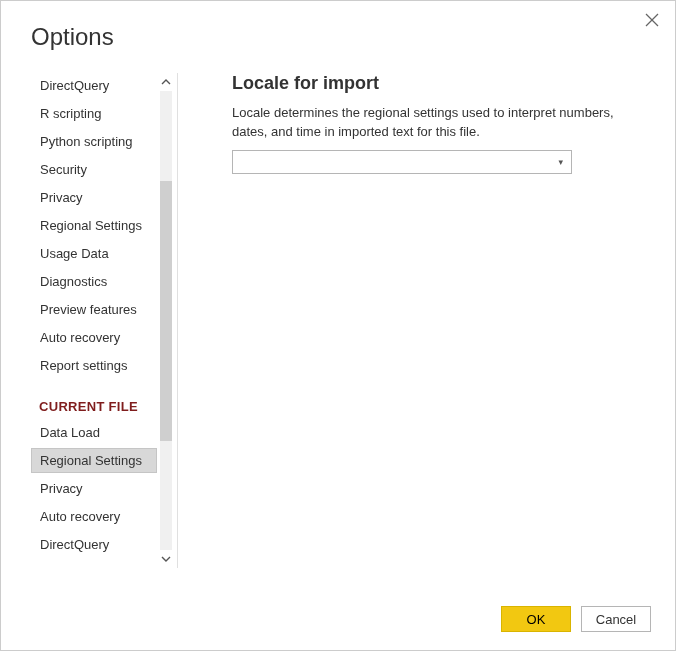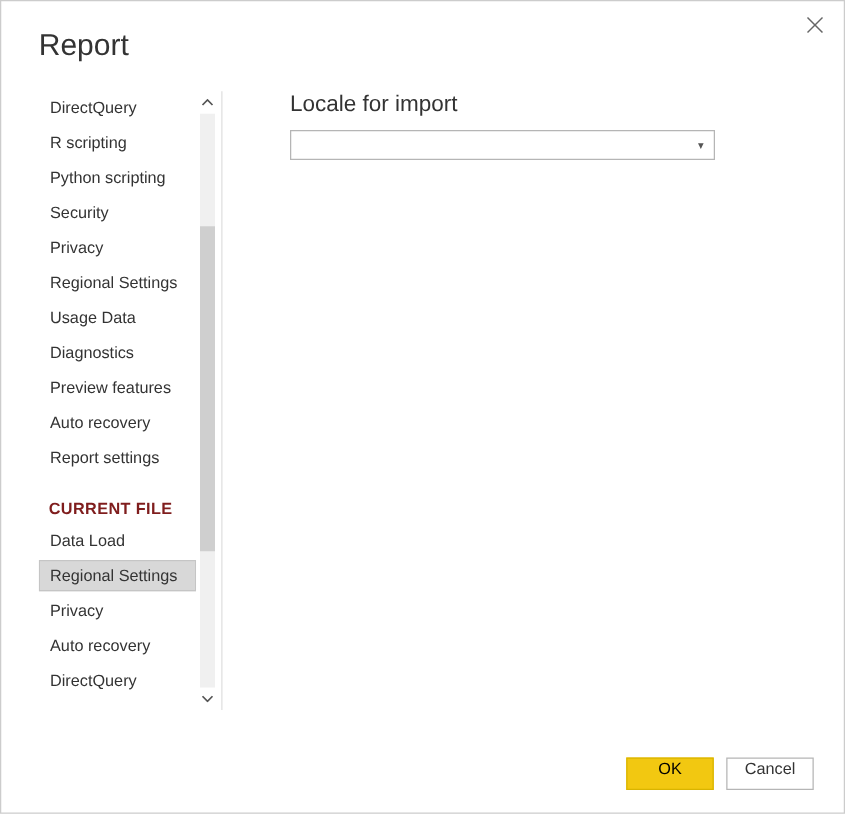--- a/index.html
+++ b/index.html
@@ -95,21 +95,21 @@
       height: 260px;
       background: #cfcfcf;
       cursor: pointer;
     }
     .main {
       flex: 1;
       padding: 0 24px 0 18px;
     }
     .section-title {
       font-size: 18px;
-      font-weight: 400;
+      font-weight: 700;
       color: #333;
       margin-bottom: 10px;
     }
     .description {
       font-size: 13px;
       color: #333;
       line-height: 1.45;
       margin-bottom: 8px;
     }
     .dropdown {
@@ -140,41 +140,41 @@
       gap: 10px;
     }
     .btn {
       min-width: 70px;
       height: 26px;
       font-size: 13px;
       border: 1px solid #b5b5b5;
       background: #fff;
       cursor: pointer;
       display: flex;
-      align-items: flex-start;
+      align-items: center;
       justify-content: center;
       padding: 0 12px;
     }
     .btn.primary {
       background: #f2c811;
       border-color: #d9b400;
       color: #000;
     }
   </style>
 </head>
 <body>
 
 <div class="close-btn">
   <svg width="14" height="14" viewBox="0 0 14 14">
     <line x1="1" y1="1" x2="13" y2="13" stroke="#666" stroke-width="1.2"></line>
     <line x1="13" y1="1" x2="1" y2="13" stroke="#666" stroke-width="1.2"></line>
   </svg>
 </div>
 
-<div class="title">Report</div>
+<div class="title">Options</div>
 
 <div class="content">
   <div class="sidebar-wrap">
     <div class="sidebar">
       <div class="nav-item"><span>DirectQuery</span></div>
       <div class="nav-item"><span>R scripting</span></div>
       <div class="nav-item"><span>Python scripting</span></div>
       <div class="nav-item"><span>Security</span></div>
       <div class="nav-item"><span>Privacy</span></div>
       <div class="nav-item"><span>Regional Settings</span></div>
@@ -206,20 +206,21 @@
       <div class="scroll-down">
         <svg width="10" height="6" viewBox="0 0 10 6">
             <path d="M1 1 L5 5 L9 1" fill="none" stroke="#555" stroke-width="1.4"></path>
           </svg>
       </div>
     </div>
   </div>
 
   <div class="main">
     <div class="section-title">Locale for import</div>
+    <div class="description">Locale determines the regional settings used to interpret numbers, dates, and time in imported text for this file.</div>
     <div class="dropdown">
       <span class="caret">▾</span>
     </div>
   </div>
 </div>
 
 <div class="footer">
   <div class="btn primary">
       <span>OK</span>
     </div>

